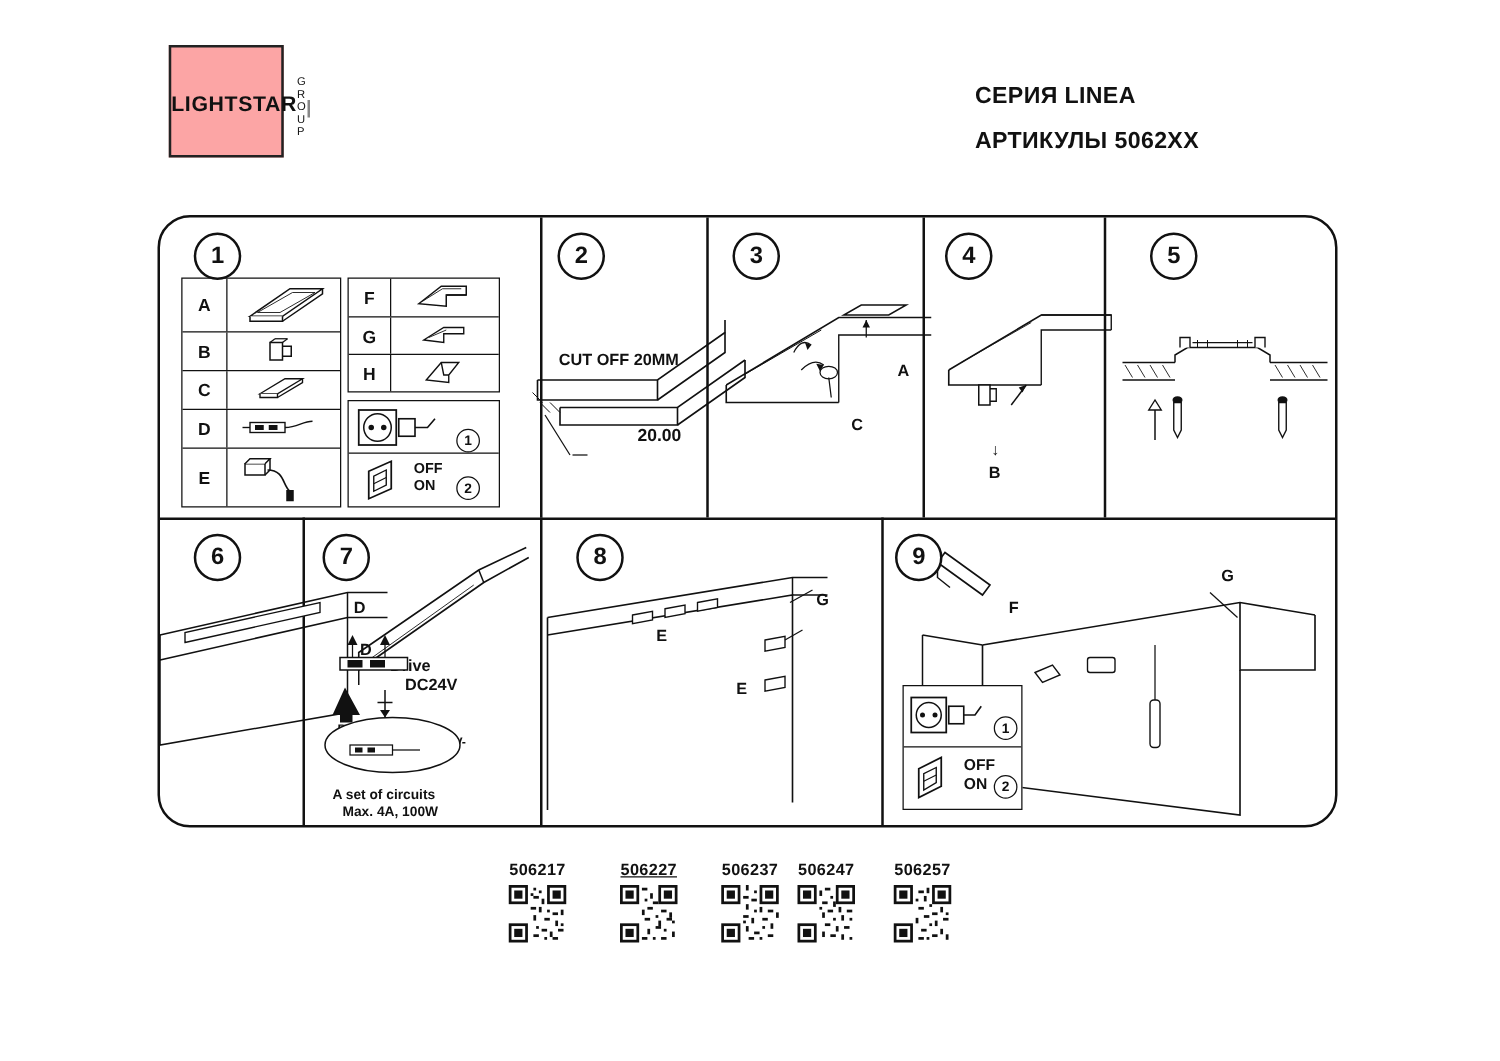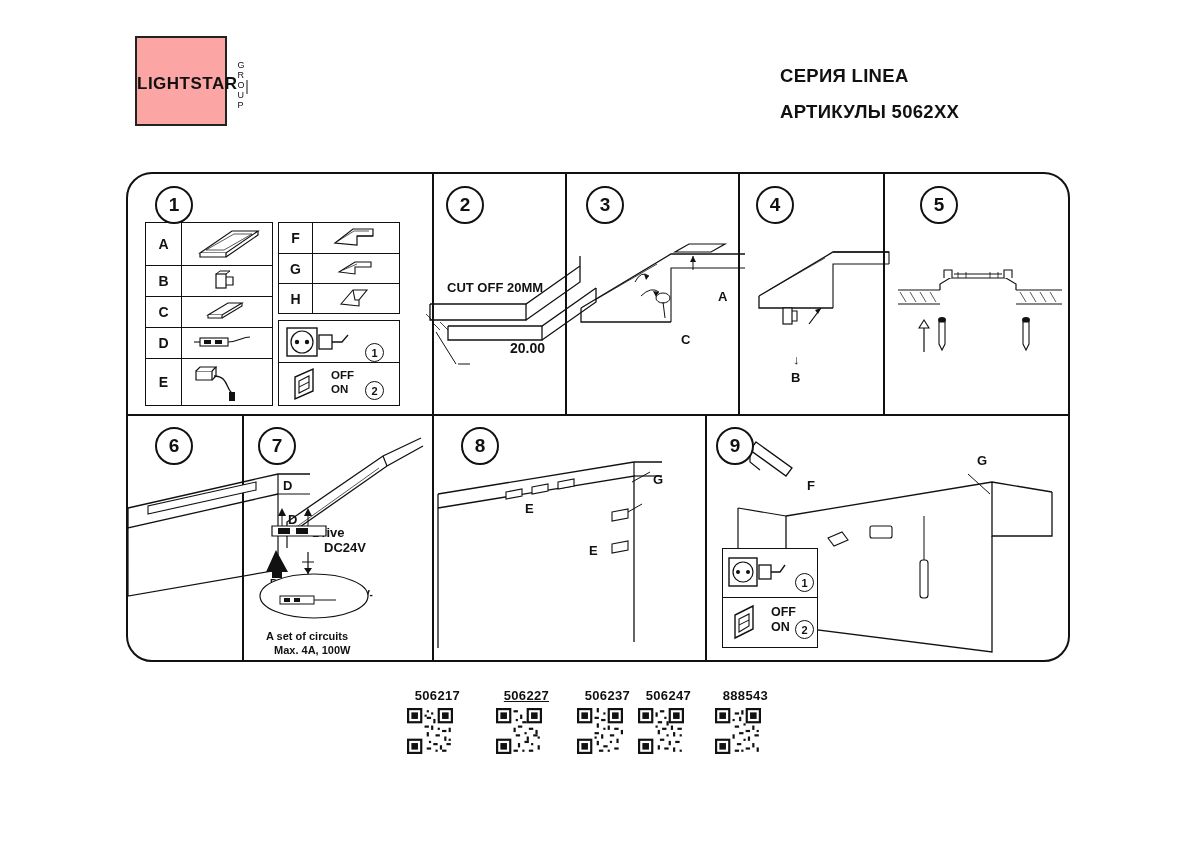--- a/index.html
+++ b/index.html
@@ -103,21 +103,21 @@
   .lab{position:absolute;font-size:13px;font-weight:bold;color:#111;}
   .lab.sm{font-size:11px;}
   .lab.xs{font-size:10px;}
 
   svg{display:block;overflow:visible;}
   .dwg{position:absolute;z-index:3;}
 
   
   .qrrow{position:absolute;left:400px;top:688px;width:400px;height:82px;}
   .qritem{position:absolute;width:60px;text-align:center;}
-  .qritem .code{font-size:13px;font-weight:bold;margin-bottom:5px;letter-spacing:.3px;text-align:right;}
+  .qritem .code{font-size:13px;font-weight:bold;margin-bottom:5px;letter-spacing:.3px;}
   .qr{width:46px;height:46px;margin:0 auto;background-repeat:no-repeat;}
 </style>
 </head>
 <body>
 
 <div class="page">
 
   <div class="header">
 
     <div class="logo-box">
@@ -617,21 +617,21 @@
             <rect x="14" y="15" width="1" height="2"></rect>
           <rect x="17" y="15" width="2" height="1"></rect>
             <rect x="9" y="17" width="1" height="2"></rect>
             <rect x="12" y="18" width="2" height="1"></rect>
           <rect x="16" y="18" width="1" height="2"></rect>
             <rect x="19" y="19" width="1" height="1"></rect>
         </g>
       </svg>
     </div>
     <div class="qritem" style="left:308px;">
-      <div class="code">888543</div>
+      <div class="code">506257</div>
       <svg class="qr" viewBox="0 0 21 21">
         <rect width="21" height="21" fill="#fff"></rect>
         <g fill="#111">
           <rect x="0" y="0" width="7" height="7"></rect>
             <rect x="1" y="1" width="5" height="5" fill="#fff"></rect>
             <rect x="2" y="2" width="3" height="3"></rect>
           <rect x="14" y="0" width="7" height="7"></rect>
             <rect x="15" y="1" width="5" height="5" fill="#fff"></rect>
             <rect x="16" y="2" width="3" height="3"></rect>
           <rect x="0" y="14" width="7" height="7"></rect>

